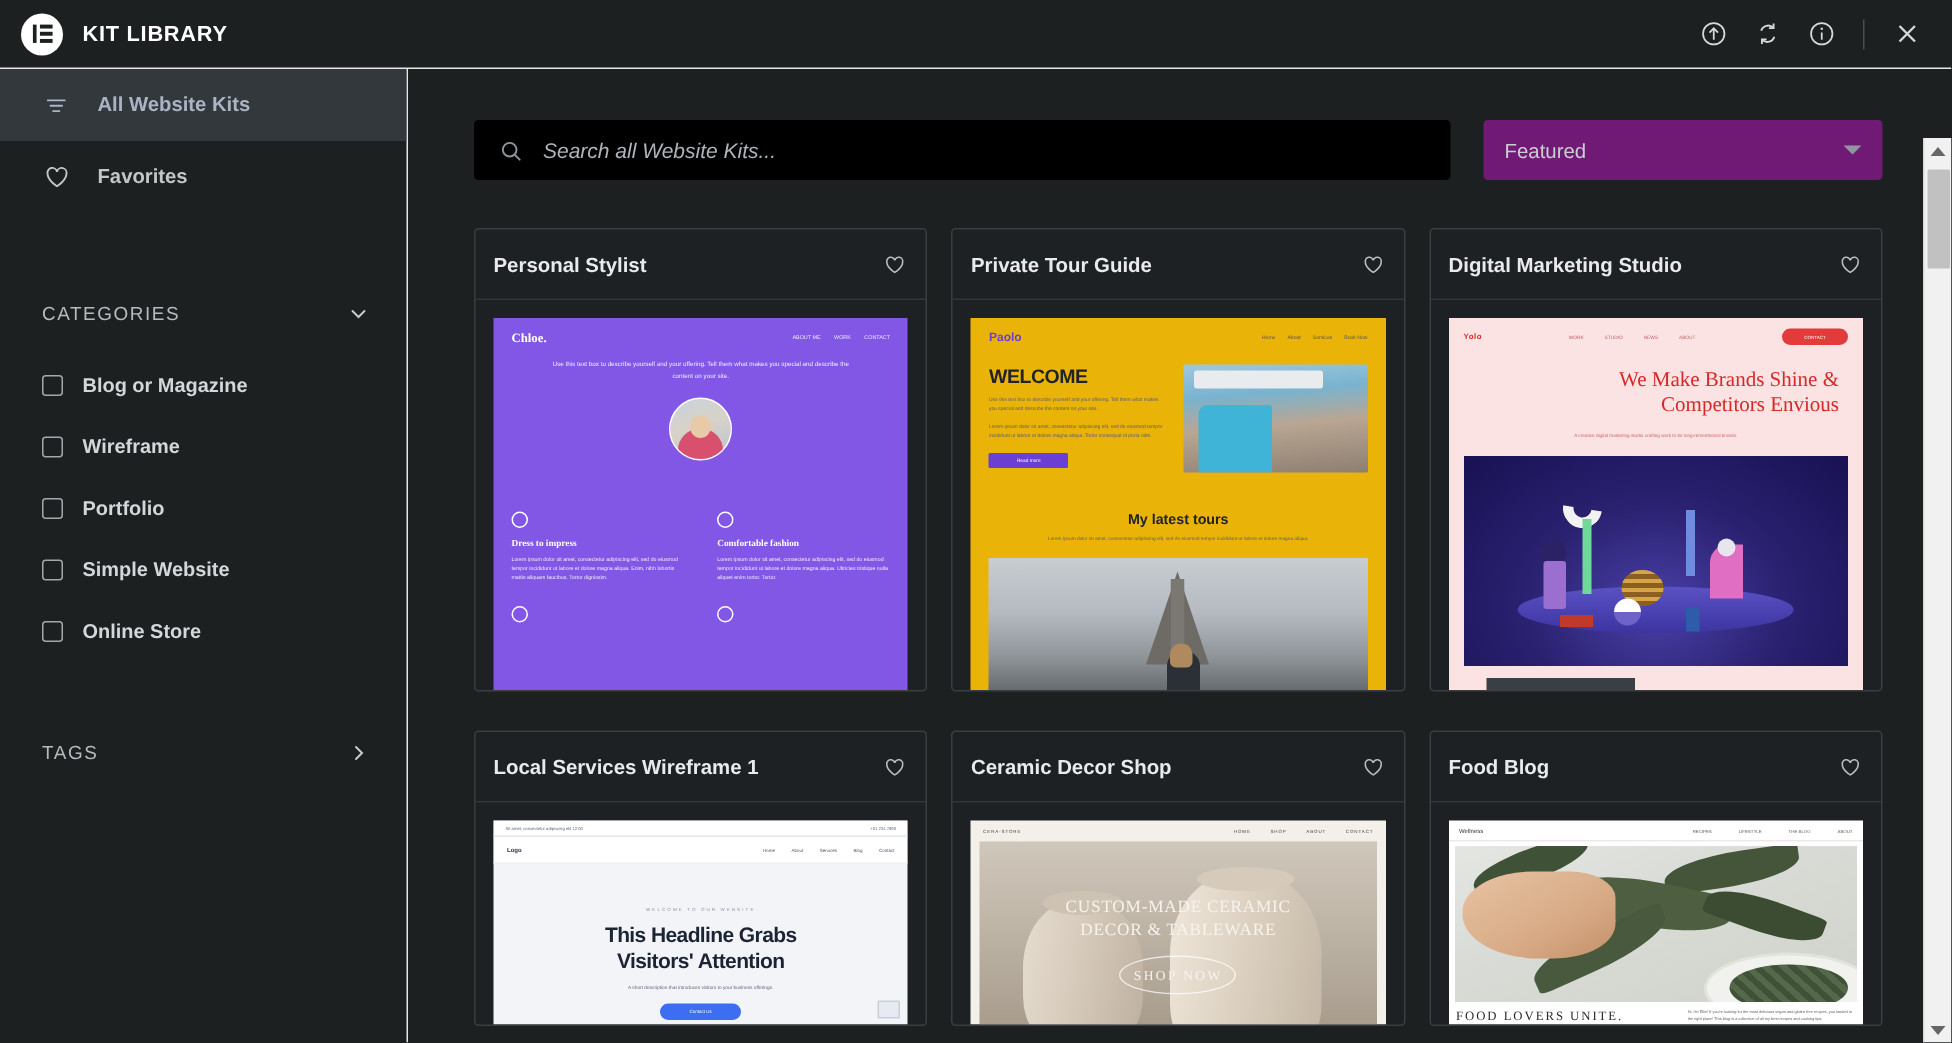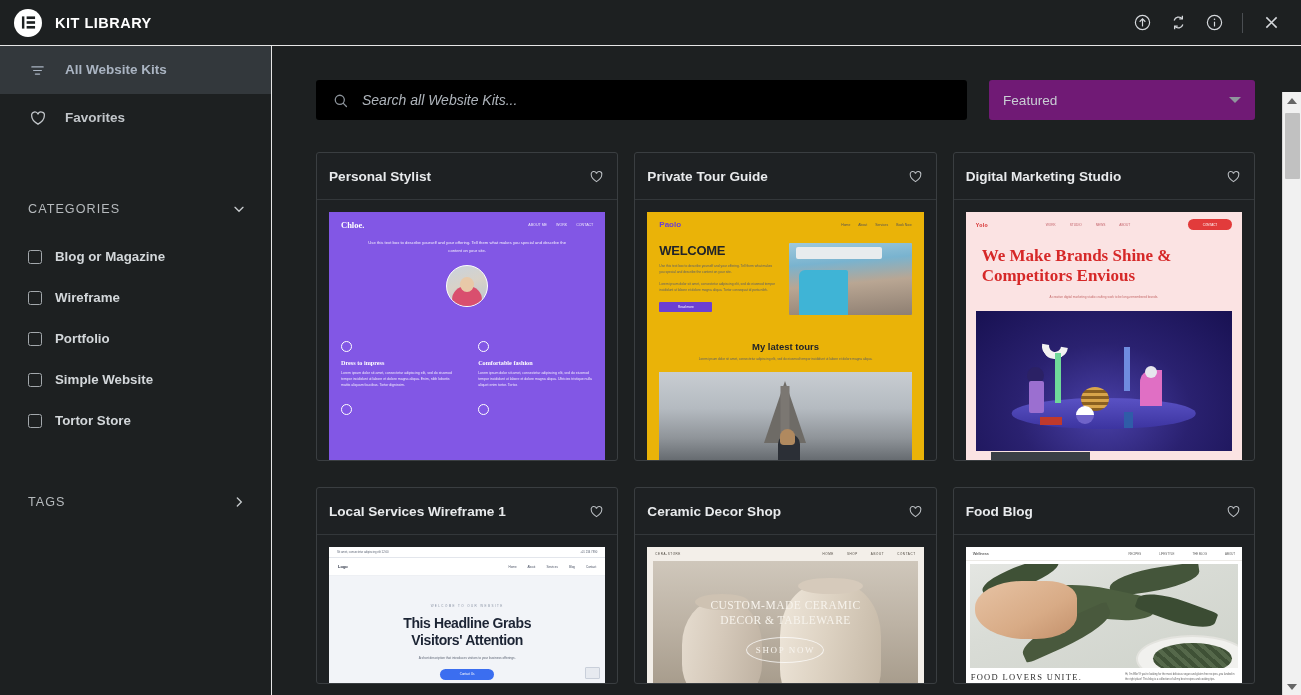--- a/index.html
+++ b/index.html
@@ -220,21 +220,21 @@
     position:absolute; left:48%; bottom:19px; width:15px; height:16px;
     background:#b0895f; border-radius:8px 8px 4px 4px;
   }
 
   
   .t-mkt{ background:#fbe3e3; color:#d62828; }
   .tm-nav{ display:flex; align-items:center; justify-content:space-between; padding:7px 10px 0 10px;}
   .tm-logo{ font-size:5.2px; font-weight:bold; letter-spacing:.4px;}
   .tm-links{ display:flex; gap:14px; font-size:3.2px; color:#c4636b;}
   .tm-cta{ width:44px; height:11px; background:#e23b3b; border-radius:6px; display:flex; align-items:center; justify-content:center; color:#fff; font-size:3px;}
-  .tm-h1{ text-align:left; font-family:"Liberation Serif", serif; font-weight:bold; font-size:17px; line-height:1.18; margin-top:16px; padding:0 16px;}
+  .tm-h1{ text-align:right; font-family:"Liberation Serif", serif; font-weight:normal; font-size:14px; line-height:1.18; margin-top:16px; padding:0 16px;}
   .tm-sub{ text-align:center; font-size:3.1px; margin-top:9px; color:#c56a6a;}
   .tm-art{
     margin:12px 10px 0 10px; height:140px; position:relative; overflow:hidden;
     background:radial-gradient(ellipse at 50% 72%, #4940a8 0%, #2a2170 48%, #181152 100%);
   }
   .tm-plat{
     position:absolute; left:50%; bottom:16%; transform:translateX(-50%);
     width:72%; height:22%; border-radius:50%;
     background:linear-gradient(180deg,#5a52c4 0%,#3c34a0 100%);
   }
@@ -437,21 +437,21 @@
         <div class="check-row">
           <span class="cbox"></span>
           <span class="check-label">Portfolio</span>
         </div>
         <div class="check-row">
           <span class="cbox"></span>
           <span class="check-label">Simple Website</span>
         </div>
         <div class="check-row">
           <span class="cbox"></span>
-          <span class="check-label">Tortor Store</span>
+          <span class="check-label">Online Store</span>
         </div>
       </div>
 
       <div class="section-head tags-head">
         <span class="section-title">TAGS</span>
         <span class="chev">
           <svg width="16" height="16" viewBox="0 0 24 24" fill="none" stroke="currentColor" stroke-width="2" stroke-linecap="round">
               <path d="M9.5 6l6 6-6 6"></path>
             </svg>
         </span>

